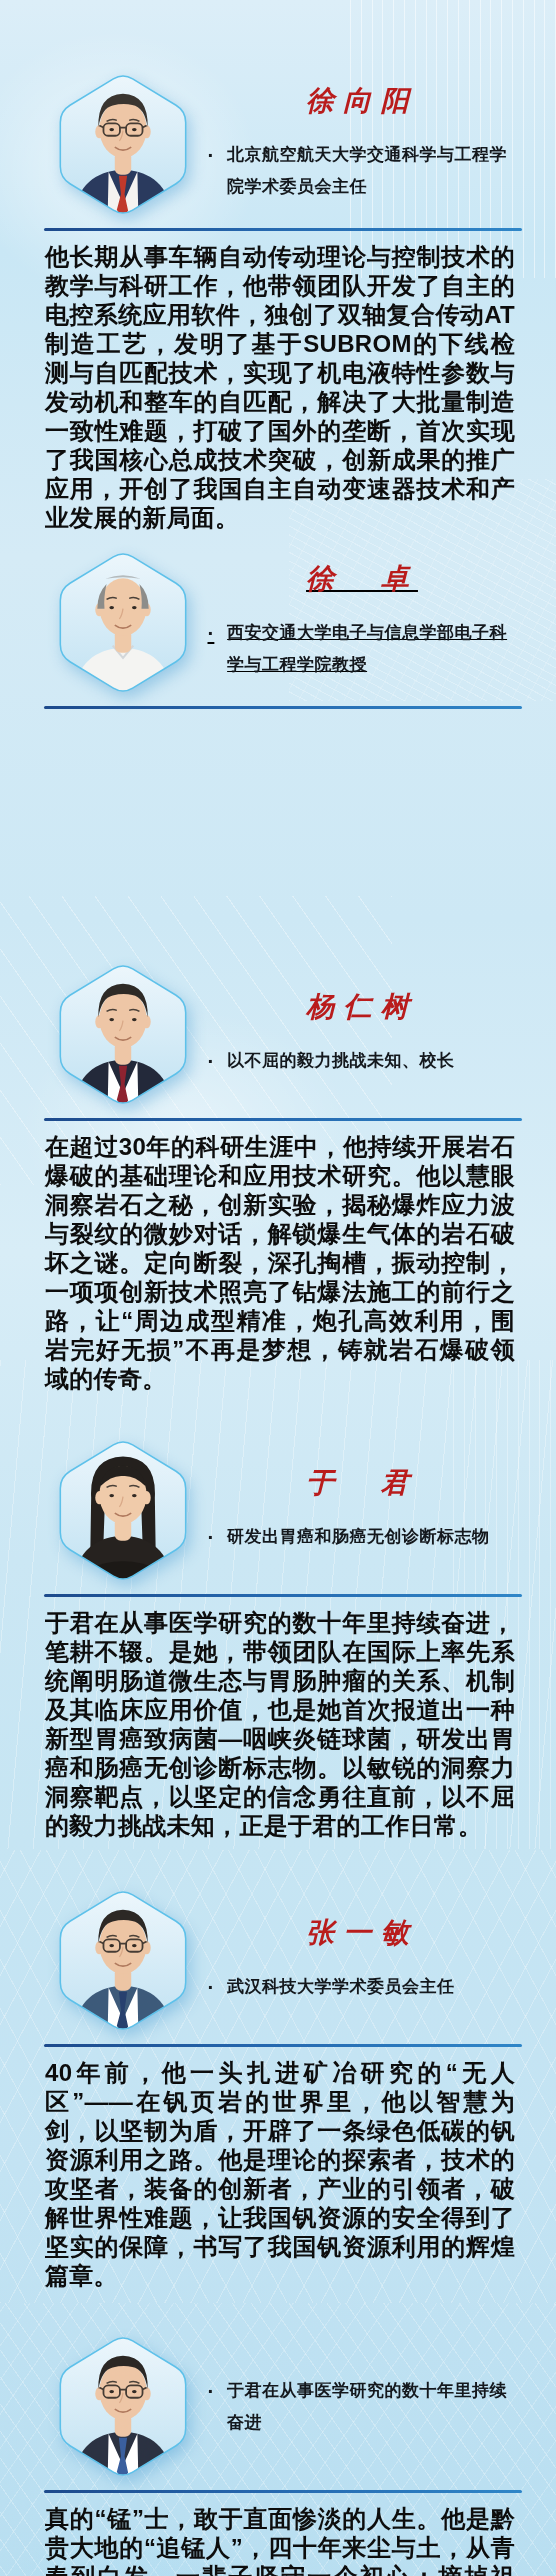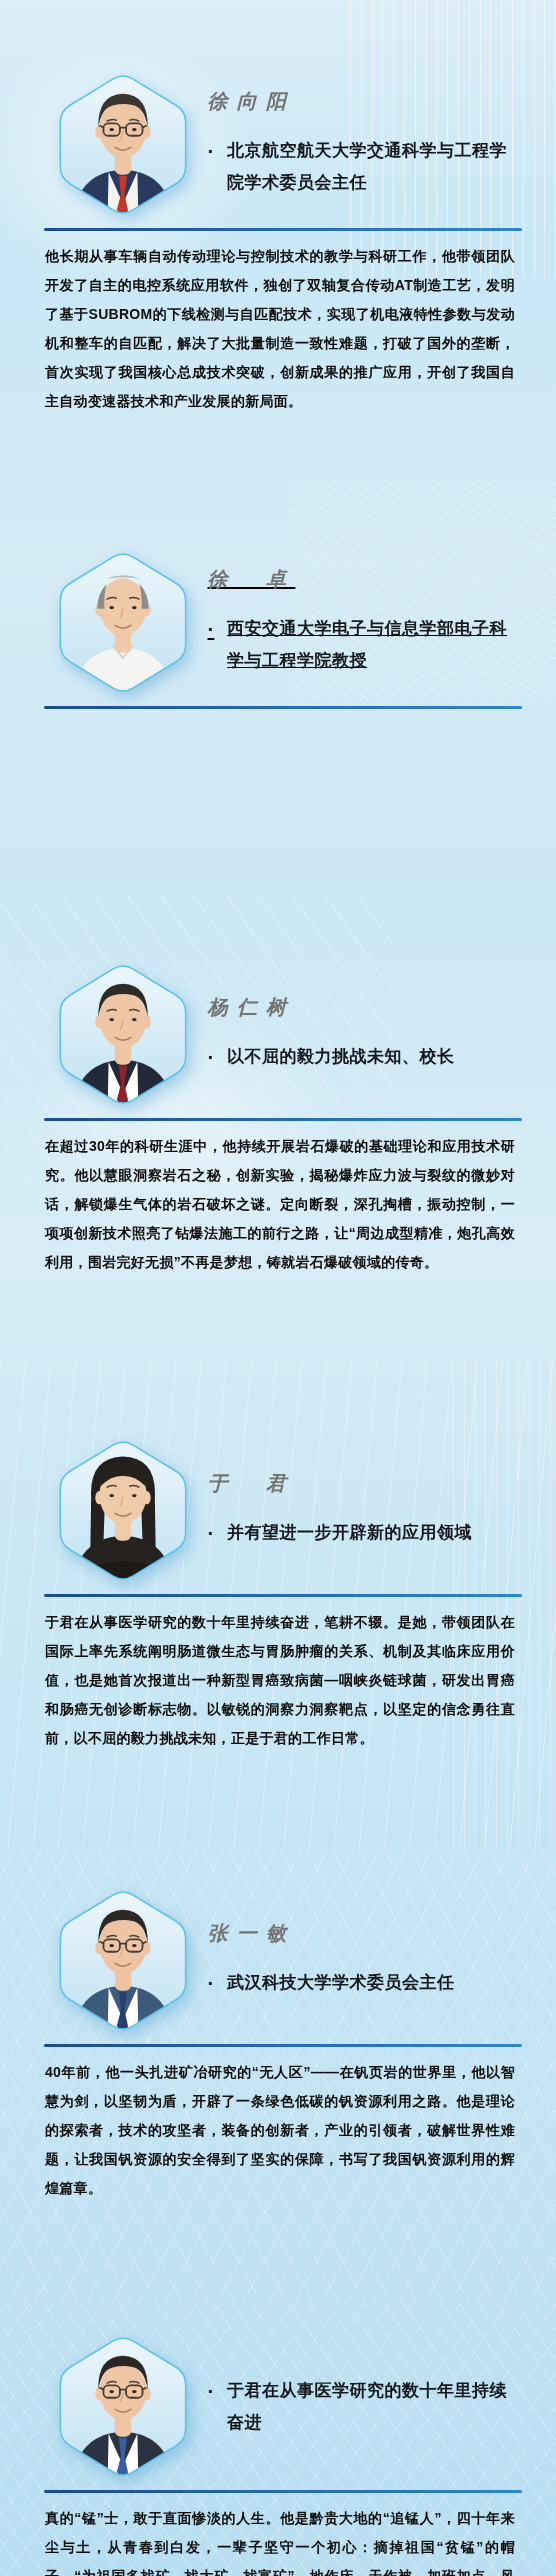--- a/index.html
+++ b/index.html
@@ -17,27 +17,27 @@
   .section{position:absolute;left:0;width:556px;}
   .section:nth-of-type(1){top:70px;}
   .section:nth-of-type(2){top:548px;text-decoration:underline;}
   .section:nth-of-type(3){top:960px;}
   .section:nth-of-type(4){top:1436px;}
   .section:nth-of-type(5){top:1886px;}
   .section:nth-of-type(6){top:2332px;}
   .header{position:relative;margin-left:57px;display:flex;height:149px;}
   .hex{width:132px;height:149px;flex:0 0 132px;filter:drop-shadow(4.1px 6.2px 7.2px rgba(80,160,210,.45));}
   .info{margin-left:18.5px;width:309px;display:flex;flex-direction:column;justify-content:center;row-gap:24px;height:149px;}
-  .name{font-size:20px;font-weight:900;font-style:italic;color:#737373;letter-spacing:9.3px;line-height:1;white-space:nowrap;}
+  .name{font-size:28px;font-weight:900;font-style:italic;color:#b91c1c;letter-spacing:9.3px;line-height:1;white-space:nowrap;text-align:center;}
   .title-row{display:flex;color:#14181d;font-size:17px;line-height:32px;font-weight:600;width:305px;}
   .bullet{width:19.6px;flex:0 0 19.6px;font-size:20.6px;line-height:32px;color:#14181d;}
   .title{flex:1;letter-spacing:0.5px;}
   .divider{margin:9.3px 0 0 44px;width:478px;height:2.6px;border-radius:1.5px;
     background:linear-gradient(90deg,#1d4a8c 0%,#2567ae 45%,#2f86c8 100%);}
-  .bio{margin:11.3px 0 0 45px;width:470px;font-size:14px;line-height:29px;color:#0d0d0d;
+  .bio{margin:11.3px 0 0 45px;width:470px;font-size:24px;line-height:29px;color:#0d0d0d;
     text-align:justify;font-weight:600;letter-spacing:0.3px;}
 </style>
 </head>
 <body>
 
 <div class="decor v-stripes" style="left:350px;top:0;width:206px;height:278px;opacity:.8;"></div>
 <div class="decor" style="left:289px;top:479px;width:268px;height:222px;opacity:.5;background:repeating-linear-gradient(28deg, rgba(255,255,255,.5) 0 1px, rgba(255,255,255,0) 1px 7.7px), repeating-linear-gradient(-62deg, rgba(255,255,255,.35) 0 1px, rgba(255,255,255,0) 1px 13.4px);"></div>
 <div class="decor" style="left:0;top:896px;width:392px;height:289px;opacity:.8;background:repeating-linear-gradient(55deg, rgba(255,255,255,.45) 0 1px, rgba(255,255,255,0) 1px 27px);"></div>
 <div class="decor" style="left:0;top:1360px;width:556px;height:489px;opacity:.7;background:repeating-linear-gradient(95deg, rgba(255,255,255,.45) 0 1px, rgba(255,255,255,0) 1px 25px);"></div>
 <div class="decor v-stripes" style="left:453px;top:1360px;width:103px;height:489px;opacity:.5;"></div>
@@ -276,21 +276,21 @@
               <path d="M90 112 L82 108"></path>
               <path d="M166 112 L174 108"></path>
           </g>
         </g>
         <path d="M109.2 17.4 Q128 6 146.8 17.4 L231.2 68.6 Q250 80 250 102 L250 188 Q250 210 231.2 221.4 L146.8 272.6 Q128 284 109.2 272.6 L24.8 221.4 Q6 210 6 188 L6 102 Q6 80 24.8 68.6 Z" fill="none" stroke="#5ec1ea" stroke-width="3"></path>
       </svg>
       <div class="info">
         <div class="name">于　君</div>
         <div class="title-row">
           <span class="bullet">·</span>
-          <span class="title">并有望进一步开辟新的应用领域</span>
+          <span class="title">研发出胃癌和肠癌无创诊断标志物</span>
         </div>
       </div>
     </div>
     <div class="divider"></div>
     <div class="bio">于君在从事医学研究的数十年里持续奋进，笔耕不辍。是她，带领团队在国际上率先系统阐明肠道微生态与胃肠肿瘤的关系、机制及其临床应用价值，也是她首次报道出一种新型胃癌致病菌—咽峡炎链球菌，研发出胃癌和肠癌无创诊断标志物。以敏锐的洞察力洞察靶点，以坚定的信念勇往直前，以不屈的毅力挑战未知，正是于君的工作日常。</div>
   </div>
 
   <div class="section">
     <div class="header">
       <svg class="hex portrait" viewBox="0 0 256 290" xmlns="http://www.w3.org/2000/svg">

